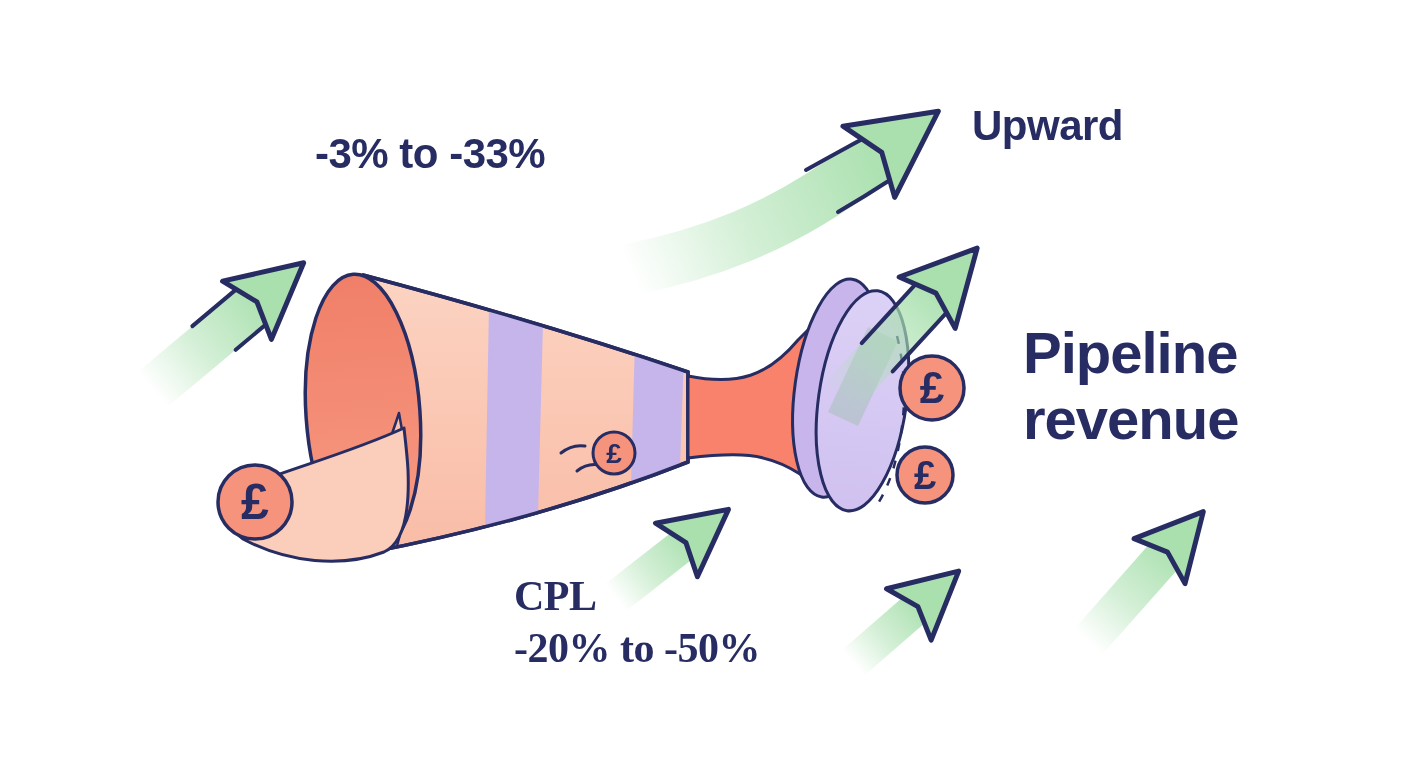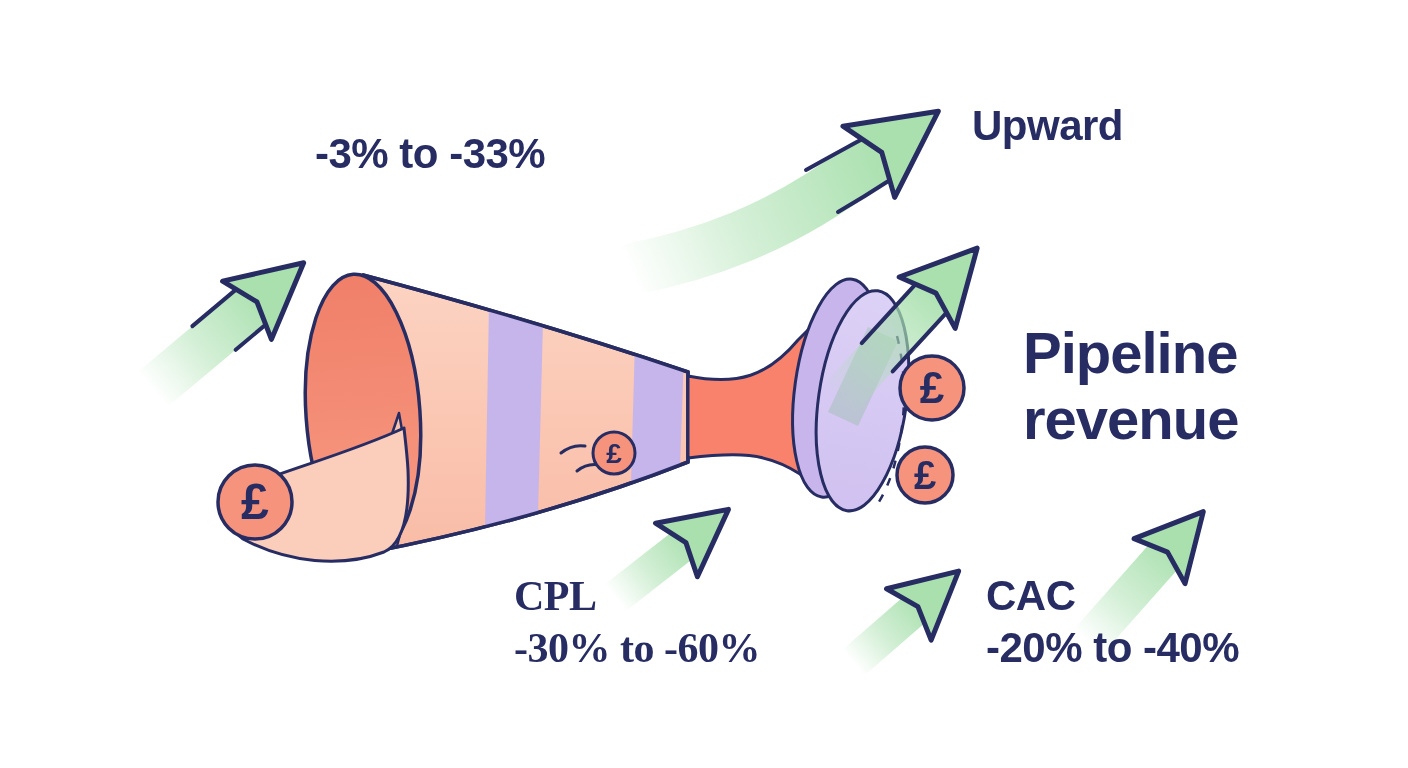--- a/index.html
+++ b/index.html
@@ -172,21 +172,17 @@
     <div>Upward</div>
   </div>
 
   <div class="heading" style="left:1023px;top:320px;">
     <div>Pipeline</div>
     <div>revenue</div>
   </div>
 
   <div class="lbl" style="left:514px;top:570px;font-family:Liberation Serif, serif;">
     <div>CPL</div>
-    <div>-30% to -60%</div>
+    <div>-20% to -50%</div>
   </div>
 
-  <div class="lbl" style="left:986px;top:570px;">
-    <div>CAC</div>
-    <div>-20% to -40%</div>
-  </div>
 
 </div>
 
 </body></html>

